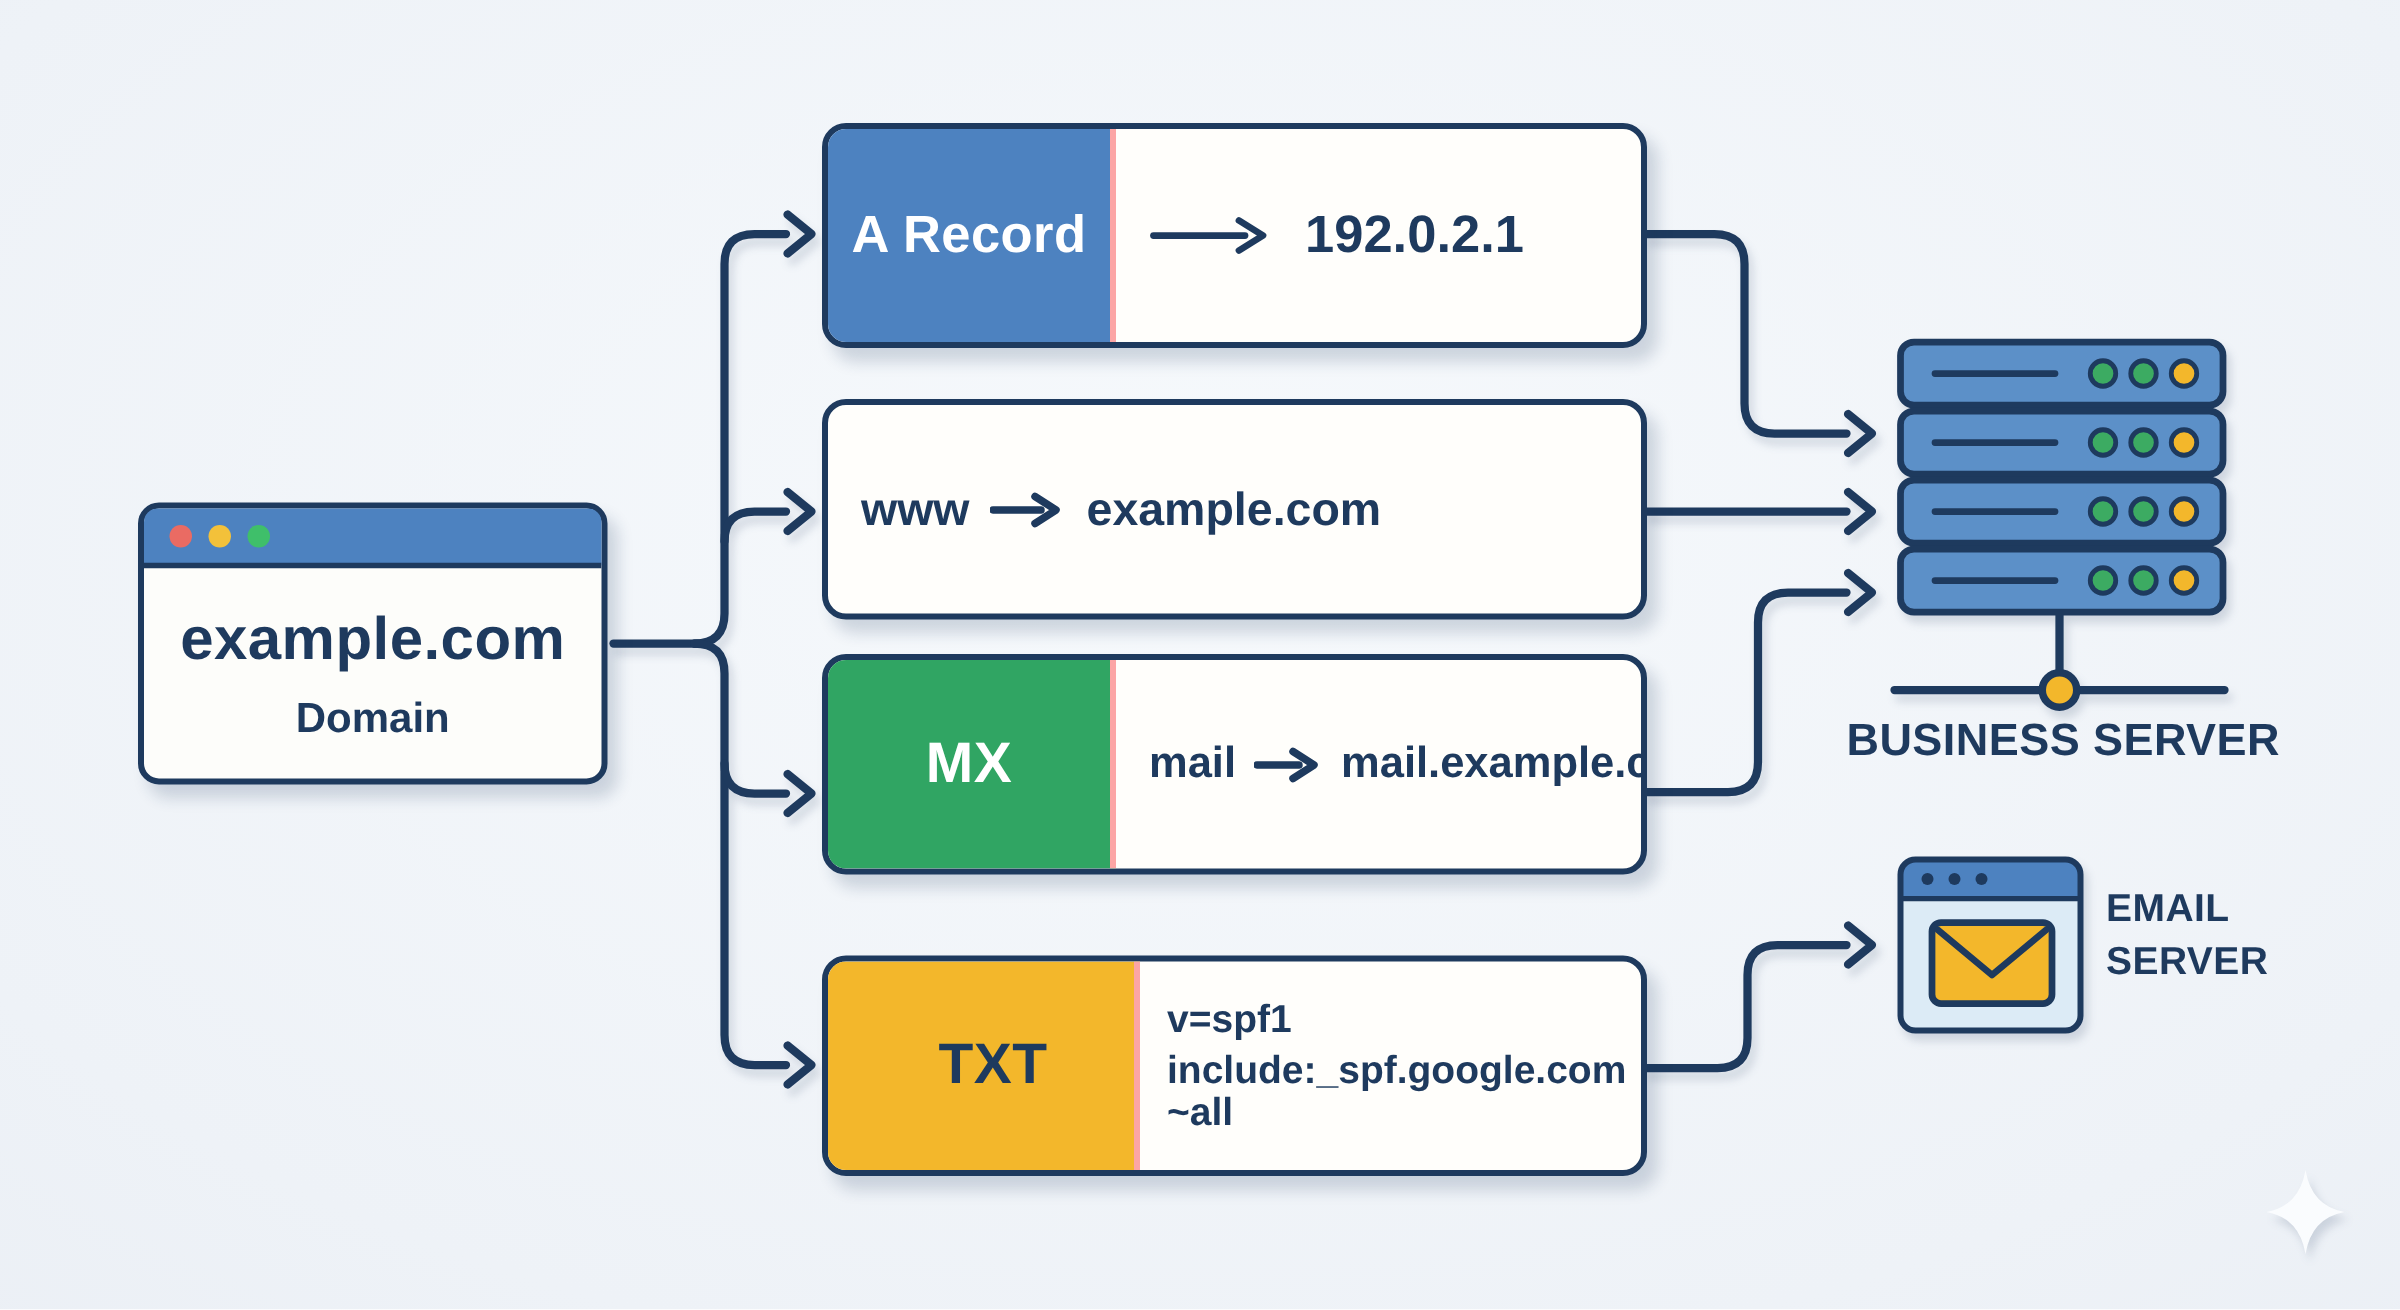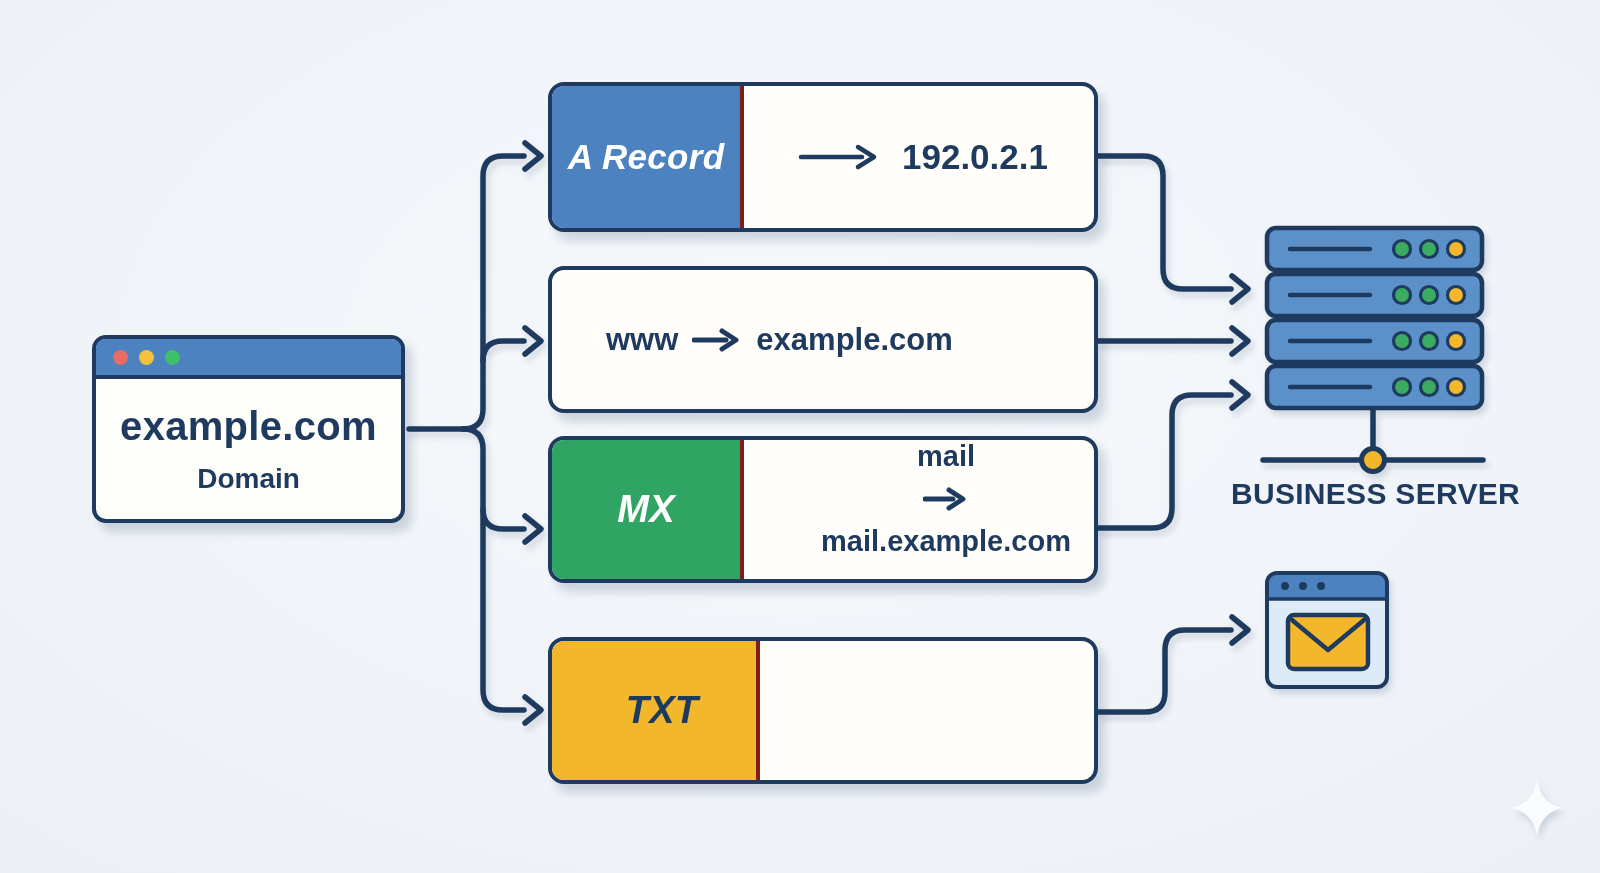--- a/index.html
+++ b/index.html
@@ -35,32 +35,32 @@
   .record{
     position:absolute;left:548px;width:550px;box-sizing:border-box;display:flex;
     background:#fffefb;border:4px solid #1e3a5e;border-radius:16px;overflow:hidden;
     box-shadow:7px 9px 10px rgba(30,58,94,0.18);
   }
   #rec-a{top:82px;height:150px;}
   #rec-cname{top:266px;height:147px;}
   #rec-mx{top:436px;height:147px;}
   #rec-txt{top:637px;height:147px;}
   .record-label{
-    flex:0 0 188px;border-right:4px solid #7f1d1d;
+    flex:0 0 188px;border-right:4px solid #fca5a5;
     display:flex;align-items:center;justify-content:center;
-    font-weight:800;font-size:38px;color:#fff;letter-spacing:.3px;font-style:italic;
+    font-weight:800;font-size:38px;color:#fff;letter-spacing:.3px;
   }
   #rec-a .record-label{font-size:35px;}
   .record-value{
     flex:1;display:flex;align-items:center;padding-left:22px;gap:14px;
-    color:#1e3a5e;font-weight:800;margin-left:32px;
+    color:#1e3a5e;font-weight:800;
   }
   #rec-a .record-value{font-size:35px;gap:16px;}
   #rec-cname .record-value{font-size:31px;}
-  #rec-mx .record-value{font-size:29px;gap:12px;flex-direction:column;}
+  #rec-mx .record-value{font-size:29px;gap:12px;}
   #rec-txt .record-value{
     flex-direction:column;align-items:flex-start;justify-content:center;
     gap:5px;font-size:26px;padding-left:18px;line-height:1.1;
   }
   .arrow-ico{flex:0 0 auto;}
 
   
   .biz-label{
     position:absolute;left:1230px;top:477px;width:290px;text-align:right;
     font-size:30px;font-weight:700;color:#1e3a5e;letter-spacing:.3px;
@@ -185,17 +185,25 @@
       <svg class="arrow-ico" width="46" height="28" viewBox="0 0 46 28">
         <path d="M2 14 H30" stroke="#1e3a5e" stroke-width="5" stroke-linecap="round" fill="none"></path>
         <path d="M26 5 L40 14 L26 23" stroke="#1e3a5e" stroke-width="5" stroke-linecap="round" stroke-linejoin="round" fill="none"></path>
       </svg>
       <span>mail.example.com</span>
     </div>
   </div>
 
   <div class="record" id="rec-txt">
     <div class="record-label" style="background: rgb(243, 183, 43); color: rgb(30, 58, 94); padding-left: 16px;">TXT</div>
+    <div class="record-value">
+      <div>v=spf1</div>
+      <div>include:_spf.google.com ~all</div>
+    </div>
   </div>
 
   <div class="biz-label">BUSINESS SERVER</div>
+  <div class="email-label">
+    <div>EMAIL</div>
+    <div>SERVER</div>
+  </div>
 
 </div>
 
 </body></html>

